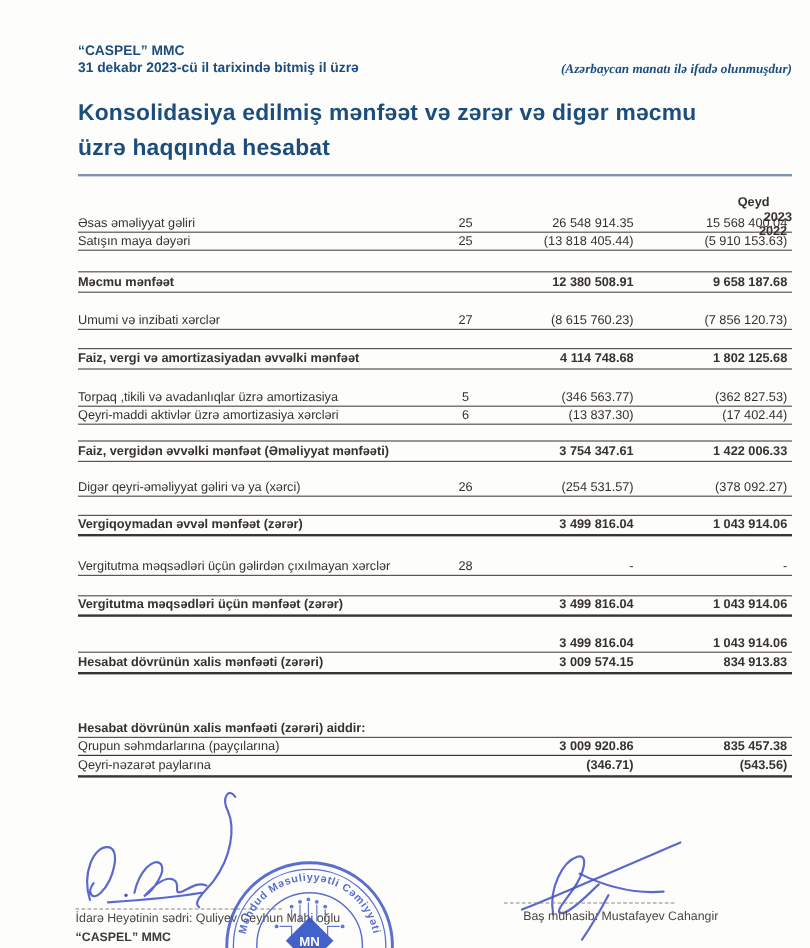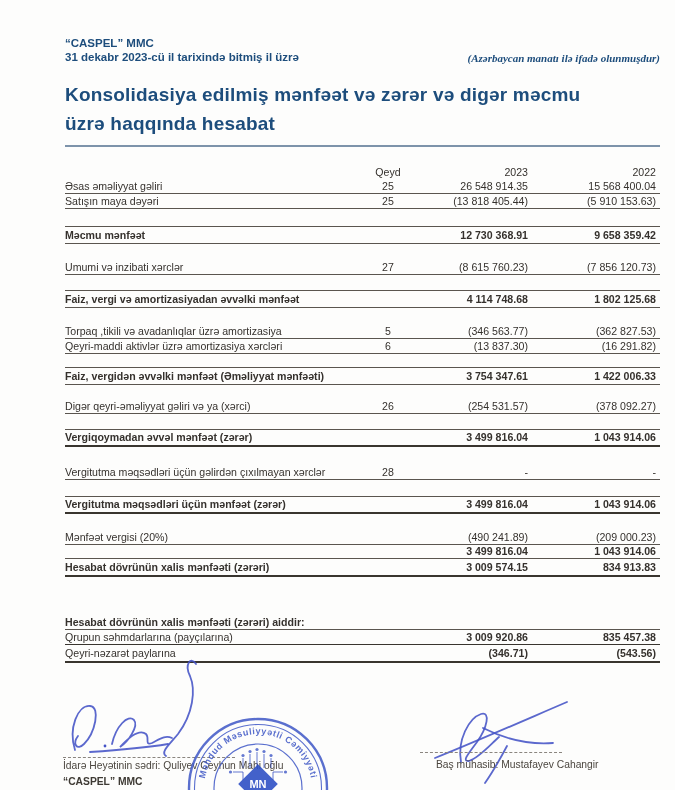--- a/index.html
+++ b/index.html
@@ -11,21 +11,21 @@
   .content{position:absolute;left:65px;top:0;width:595px;}
   
   .doc-header{display:flex;justify-content:space-between;align-items:flex-end;padding-top:36px;}
   .hdr-left div{font-size:11.5px;font-weight:bold;color:var(--navy);line-height:14px;}
   .hdr-right{font-size:11px;font-weight:bold;font-style:italic;color:var(--navy);font-family:"Liberation Serif",serif;}
   .title{margin:16px 0 0 0;font-size:19px;font-weight:bold;color:var(--navy);line-height:29px;letter-spacing:.2px;}
   .title-rule{margin-top:7px;height:2px;background:var(--rule_blue);}
   
   .fin-table{margin-top:16px;font-size:10.6px;}
   .row{display:flex;align-items:flex-end;height:15px;box-sizing:border-box;padding-bottom:1px;}
-  .row.head{height:16px;font-weight:normal;}
+  .row.head{height:16px;font-weight:bold;flex-direction:column;}
   .row.tall{height:18px;padding-bottom:2px;}
   .row.h14{height:14px;}
   .c-label{flex:1;white-space:nowrap;overflow:hidden;}
   .c-note{width:64px;text-align:center;}
   .c-a{width:108px;text-align:right;}
   .c-b{width:128px;text-align:right;padding-right:4px;}
   .bold{font-weight:bold;}
   .valbold .c-a,.valbold .c-b{font-weight:bold;}
   .bt{border-top:1.4px solid var(--border);}
   .bb{border-bottom:1px solid var(--border);}
@@ -84,22 +84,22 @@
           <div class="row bb">
             <div class="c-label">Satışın maya dəyəri</div>
             <div class="c-note">25</div>
             <div class="c-a">(13 818 405.44)</div>
             <div class="c-b">(5 910 153.63)</div>
           </div>
           <div class="spacer" style="height: 17px;"></div>
           <div class="row bt bb bold tall">
             <div class="c-label">Məcmu mənfəət</div>
             <div class="c-note"></div>
-            <div class="c-a">12 730 368.91</div>
-            <div class="c-b">9 658 359.42</div>
+            <div class="c-a">12 380 508.91</div>
+            <div class="c-b">9 658 187.68</div>
           </div>
           <div class="spacer" style="height: 16px;"></div>
           <div class="row bb">
             <div class="c-label">Umumi və inzibati xərclər</div>
             <div class="c-note">27</div>
             <div class="c-a">(8 615 760.23)</div>
             <div class="c-b">(7 856 120.73)</div>
           </div>
           <div class="spacer" style="height: 15px;"></div>
           <div class="row bt bb bold tall">
@@ -112,21 +112,21 @@
           <div class="row bb">
             <div class="c-label">Torpaq ,tikili və avadanlıqlar üzrə amortizasiya</div>
             <div class="c-note">5</div>
             <div class="c-a">(346 563.77)</div>
             <div class="c-b">(362 827.53)</div>
           </div>
           <div class="row bb">
             <div class="c-label">Qeyri-maddi aktivlər üzrə amortizasiya xərcləri</div>
             <div class="c-note">6</div>
             <div class="c-a">(13 837.30)</div>
-            <div class="c-b">(16 291.82)</div>
+            <div class="c-b">(17 402.44)</div>
           </div>
           <div class="spacer" style="height: 13px;"></div>
           <div class="row bt bb bold tall">
             <div class="c-label">Faiz, vergidən əvvəlki mənfəət (Əməliyyat mənfəəti)</div>
             <div class="c-note"></div>
             <div class="c-a">3 754 347.61</div>
             <div class="c-b">1 422 006.33</div>
           </div>
           <div class="spacer" style="height: 14px;"></div>
           <div class="row bb">
@@ -150,26 +150,20 @@
             <div class="c-b">-</div>
           </div>
           <div class="spacer" style="height: 16px;"></div>
           <div class="row bt bb2 bold tall">
             <div class="c-label">Vergitutma məqsədləri üçün mənfəət (zərər)</div>
             <div class="c-note"></div>
             <div class="c-a">3 499 816.04</div>
             <div class="c-b">1 043 914.06</div>
           </div>
           <div class="spacer" style="height: 16px;"></div>
-          <div class="row bb">
-            <div class="c-label">Mənfəət vergisi (20%)</div>
-            <div class="c-note"></div>
-            <div class="c-a">(490 241.89)</div>
-            <div class="c-b">(209 000.23)</div>
-          </div>
           <div class="row bb valbold h14">
             <div class="c-label"></div>
             <div class="c-note"></div>
             <div class="c-a">3 499 816.04</div>
             <div class="c-b">1 043 914.06</div>
           </div>
           <div class="row bb2 bold tall">
             <div class="c-label">Hesabat dövrünün xalis mənfəəti (zərəri)</div>
             <div class="c-note"></div>
             <div class="c-a">3 009 574.15</div>

